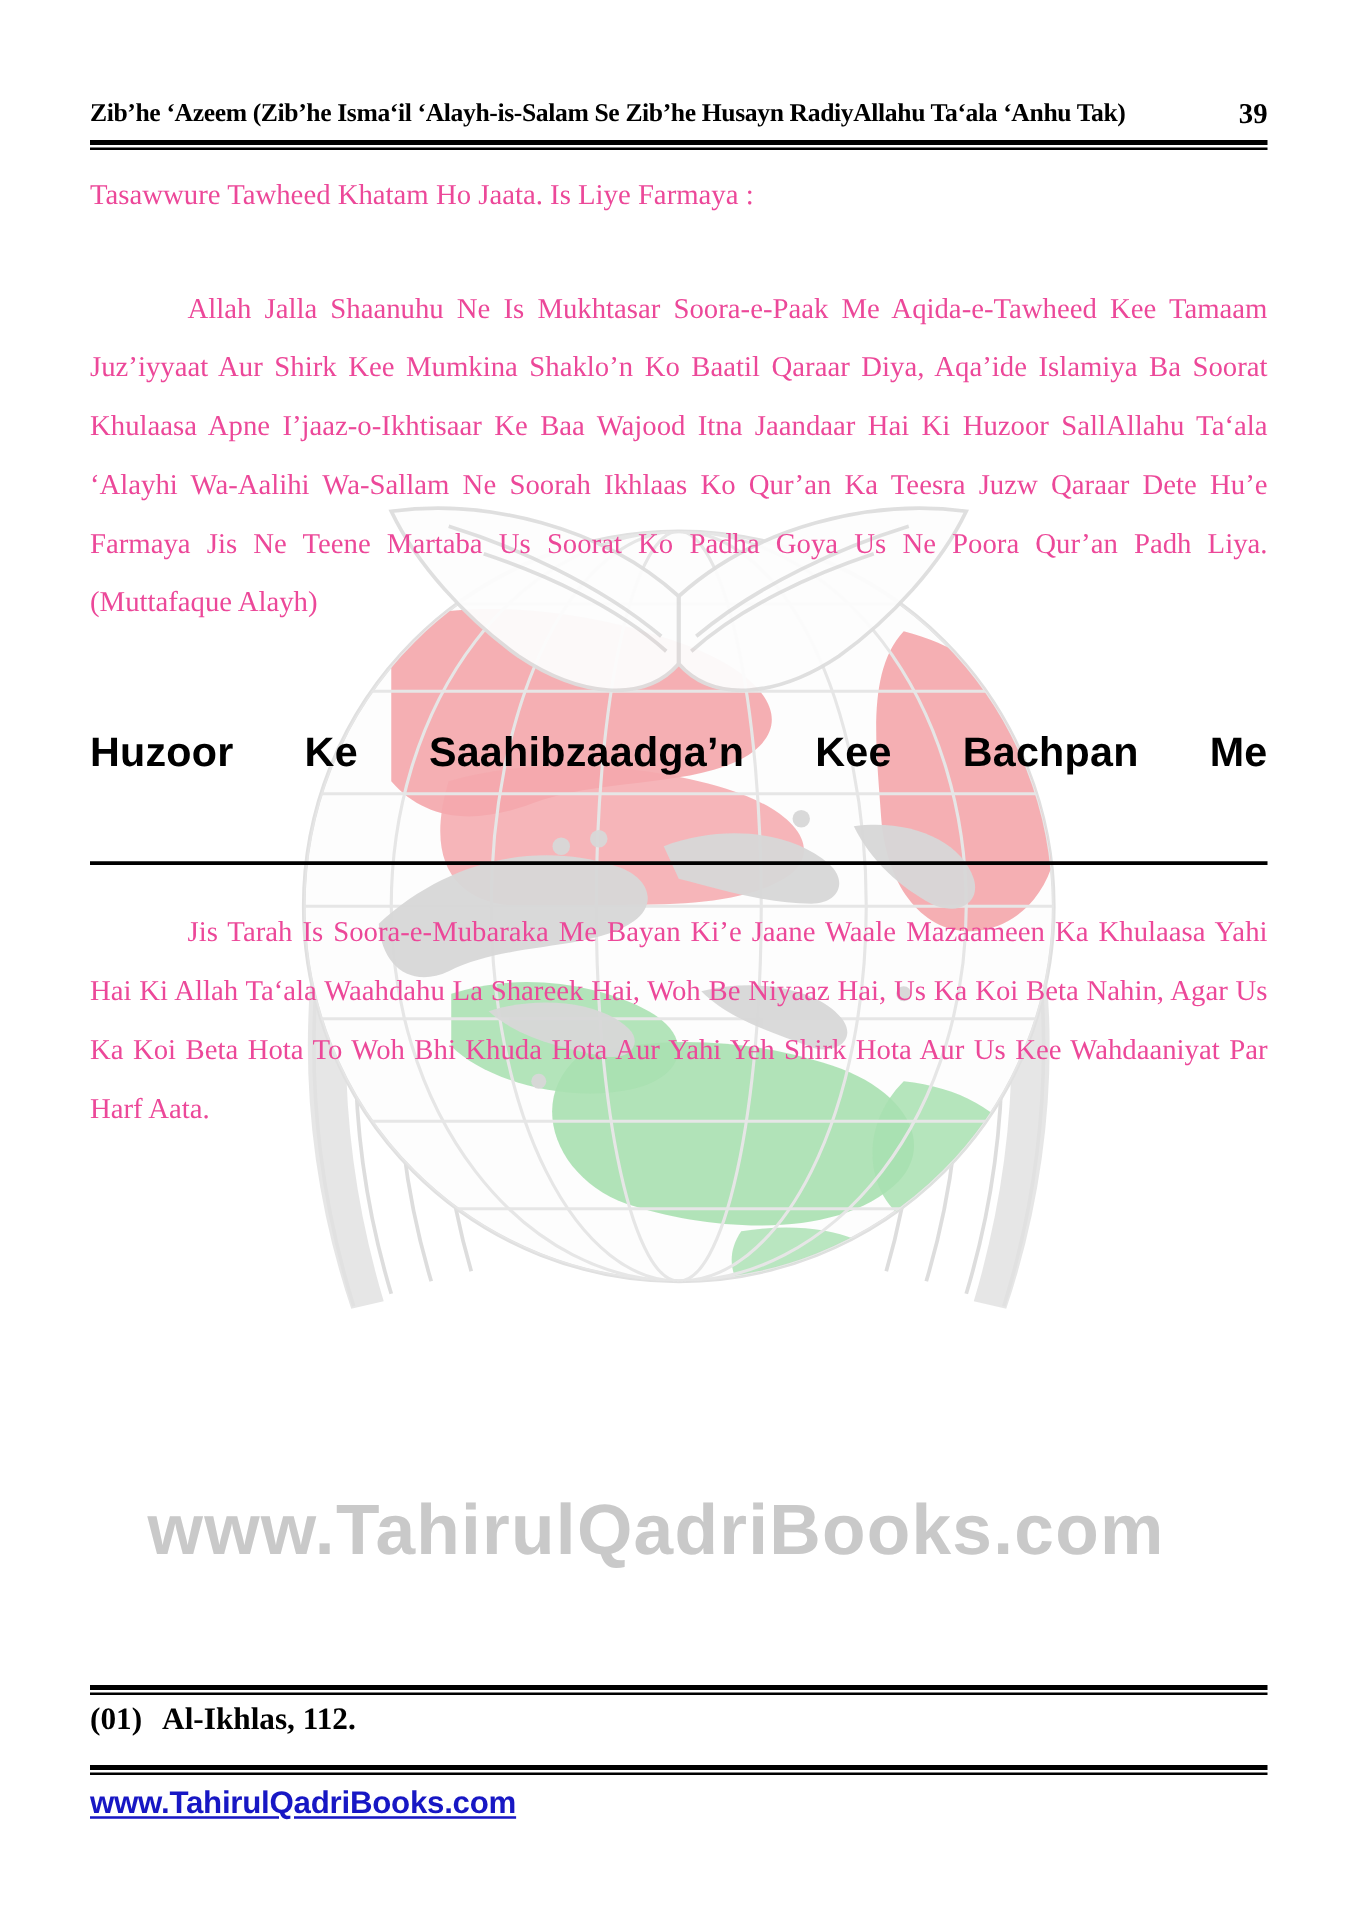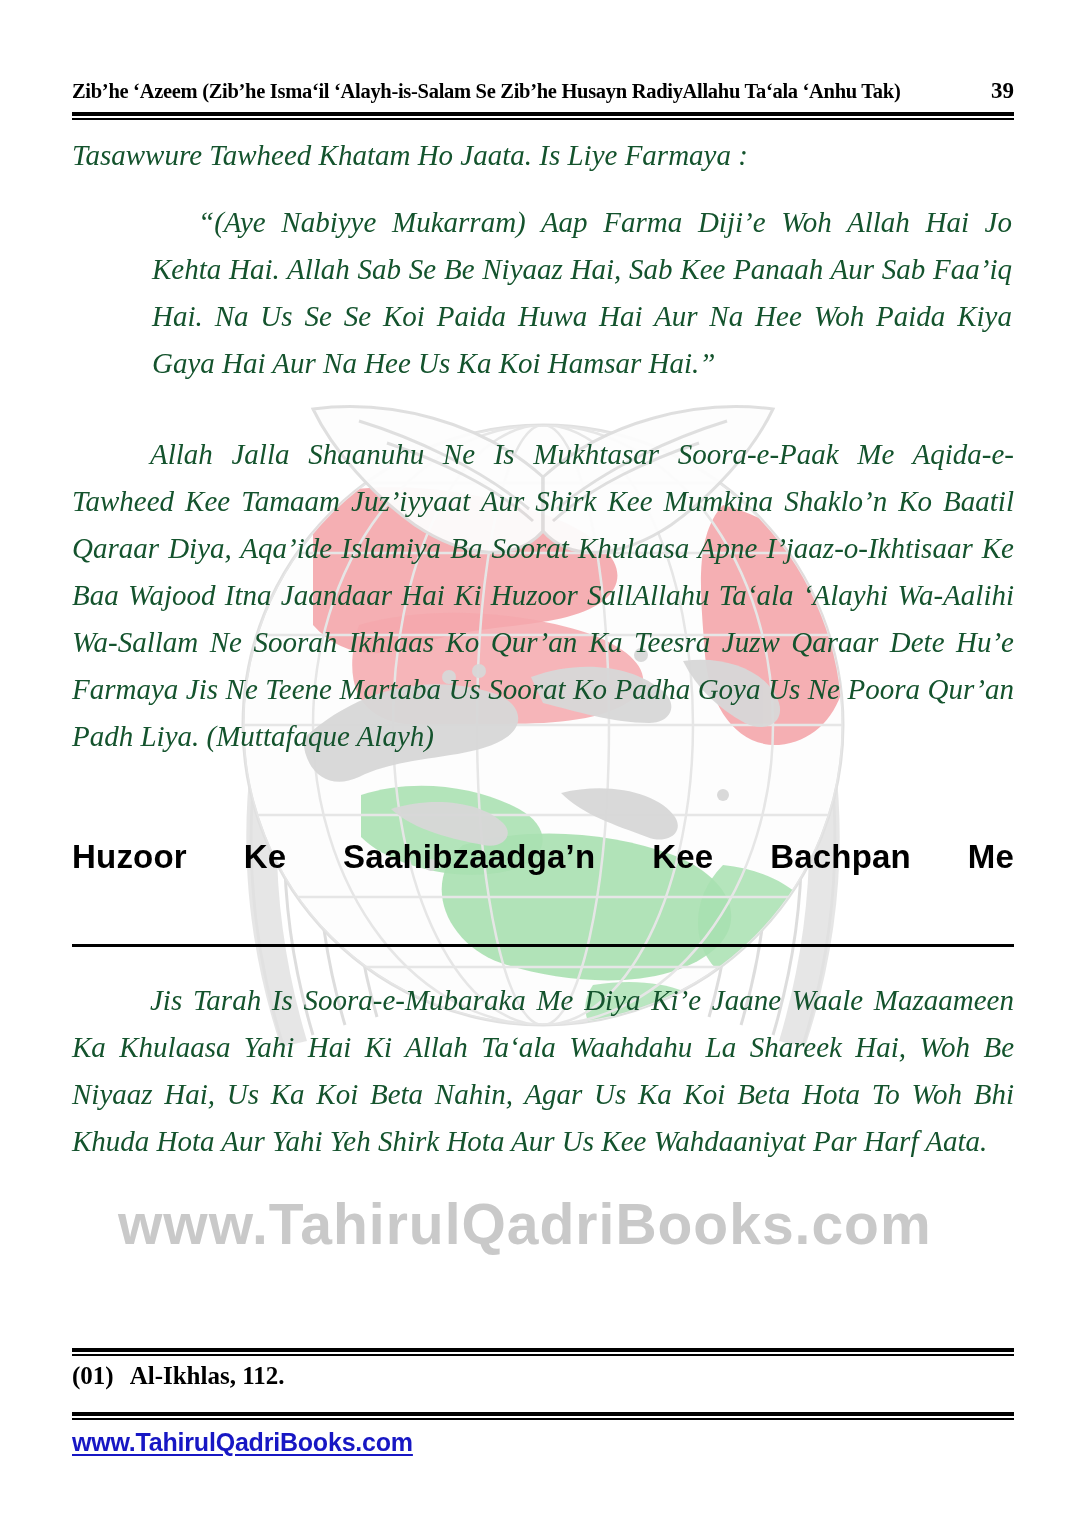--- a/index.html
+++ b/index.html
@@ -99,27 +99,26 @@
   
   .content {
     position: absolute;
     left: 72px;
     top: 132px;
     width: 942px;
     z-index: 2;
   }
   .para {
     font-family: "Liberation Serif", "DejaVu Serif", serif;
-    font-size: 29px;
+    font-size: 23px;
     line-height: 47px;
-    color: #14532d;
+    color: #ec4899;
     text-align: justify;
     text-justify: inter-word;
     margin: 0;
-    font-style: italic;
   }
   .para.lead-line {
     text-align: left;
   }
   .para.indent {
     text-indent: 78px;
   }
   .ayat-line {
     margin: 0;
     padding-top: 16px;
@@ -320,38 +319,35 @@
     <div class="thick"></div>
     <div class="gap"></div>
     <div class="thin"></div>
   </div>
 
   <div class="content">
 
     <p class="para lead-line">Tasawwure Tawheed Khatam Ho Jaata. Is Liye Farmaya :</p>
 
 
-    <div class="quote-block">
-      <p class="para">“(Aye Nabiyye Mukarram) Aap Farma Diji’e Woh Allah Hai Jo Kehta Hai. Allah Sab Se Be Niyaaz Hai, Sab Kee Panaah Aur Sab Faa’iq Hai. Na Us Se Se Koi Paida Huwa Hai Aur Na Hee Woh Paida Kiya Gaya Hai Aur Na Hee Us Ka Koi Hamsar Hai.”</p>
-    </div>
 
     <div class="gap-lg"></div>
 
     <p class="para indent">Allah Jalla Shaanuhu Ne Is Mukhtasar Soora-e-Paak Me Aqida-e-Tawheed Kee Tamaam Juz’iyyaat Aur Shirk Kee Mumkina Shaklo’n Ko Baatil Qaraar Diya, Aqa’ide Islamiya Ba Soorat Khulaasa Apne I’jaaz-o-Ikhtisaar Ke Baa Wajood Itna Jaandaar Hai Ki Huzoor SallAllahu Ta‘ala ‘Alayhi Wa-Aalihi Wa-Sallam Ne Soorah Ikhlaas Ko Qur’an Ka Teesra Juzw Qaraar Dete Hu’e Farmaya Jis Ne Teene Martaba Us Soorat Ko Padha Goya Us Ne Poora Qur’an Padh Liya. (Muttafaque Alayh)</p>
 
     <div class="gap-lg"></div>
     <div class="gap-md"></div>
 
     <div class="section-heading">
       <span class="hl line1">Huzoor Ke Saahibzaadga’n Kee Bachpan Me</span>
     </div>
 
     <div class="gap-md"></div>
 
-    <p class="para indent">Jis Tarah Is Soora-e-Mubaraka Me Diya Ki’e Jaane Waale Mazaameen Ka Khulaasa Yahi Hai Ki Allah Ta‘ala Waahdahu La Shareek Hai, Woh Be Niyaaz Hai, Us Ka Koi Beta Nahin, Agar Us Ka Koi Beta Hota To Woh Bhi Khuda Hota Aur Yahi Yeh Shirk Hota Aur Us Kee Wahdaaniyat Par Harf Aata.</p>
+    <p class="para indent">Jis Tarah Is Soora-e-Mubaraka Me Bayan Ki’e Jaane Waale Mazaameen Ka Khulaasa Yahi Hai Ki Allah Ta‘ala Waahdahu La Shareek Hai, Woh Be Niyaaz Hai, Us Ka Koi Beta Nahin, Agar Us Ka Koi Beta Hota To Woh Bhi Khuda Hota Aur Yahi Yeh Shirk Hota Aur Us Kee Wahdaaniyat Par Harf Aata.</p>
   </div>
 
   <div class="rule-double" id="rule-footnote">
     <div class="thick"></div>
     <div class="gap"></div>
     <div class="thin"></div>
   </div>
 
   <div class="footnote">
     <span class="footnote-num">(01)</span>

